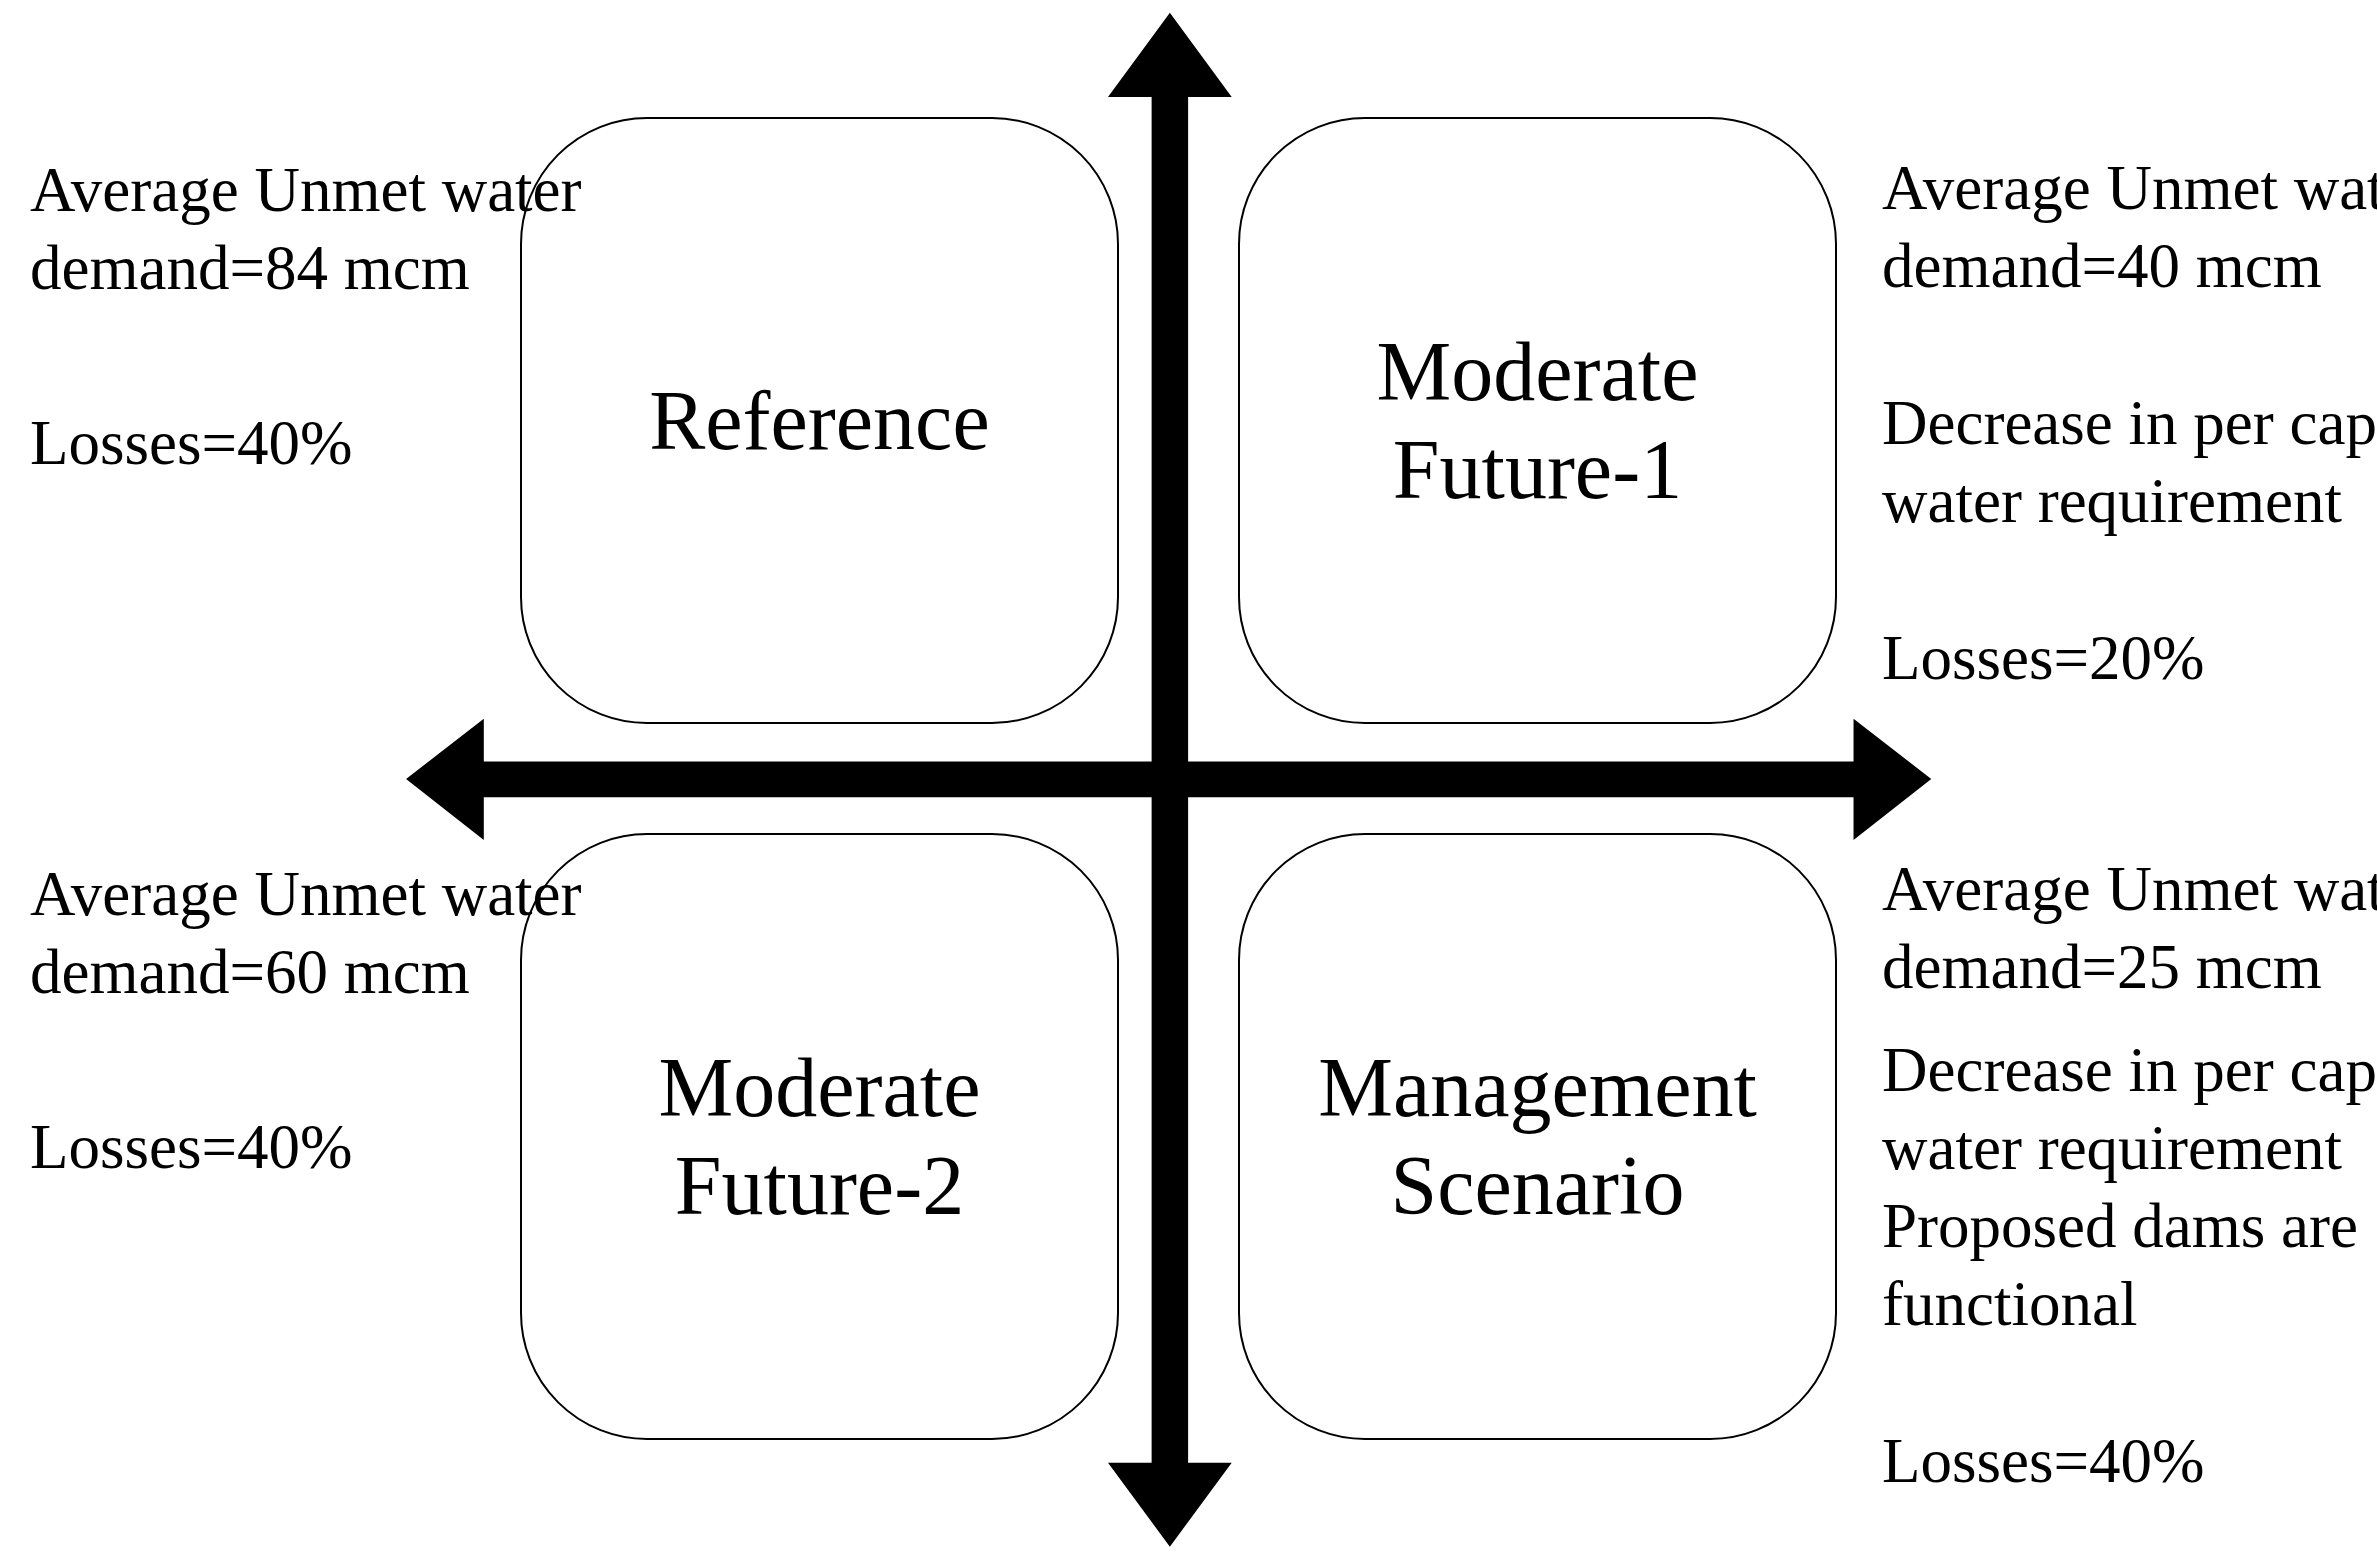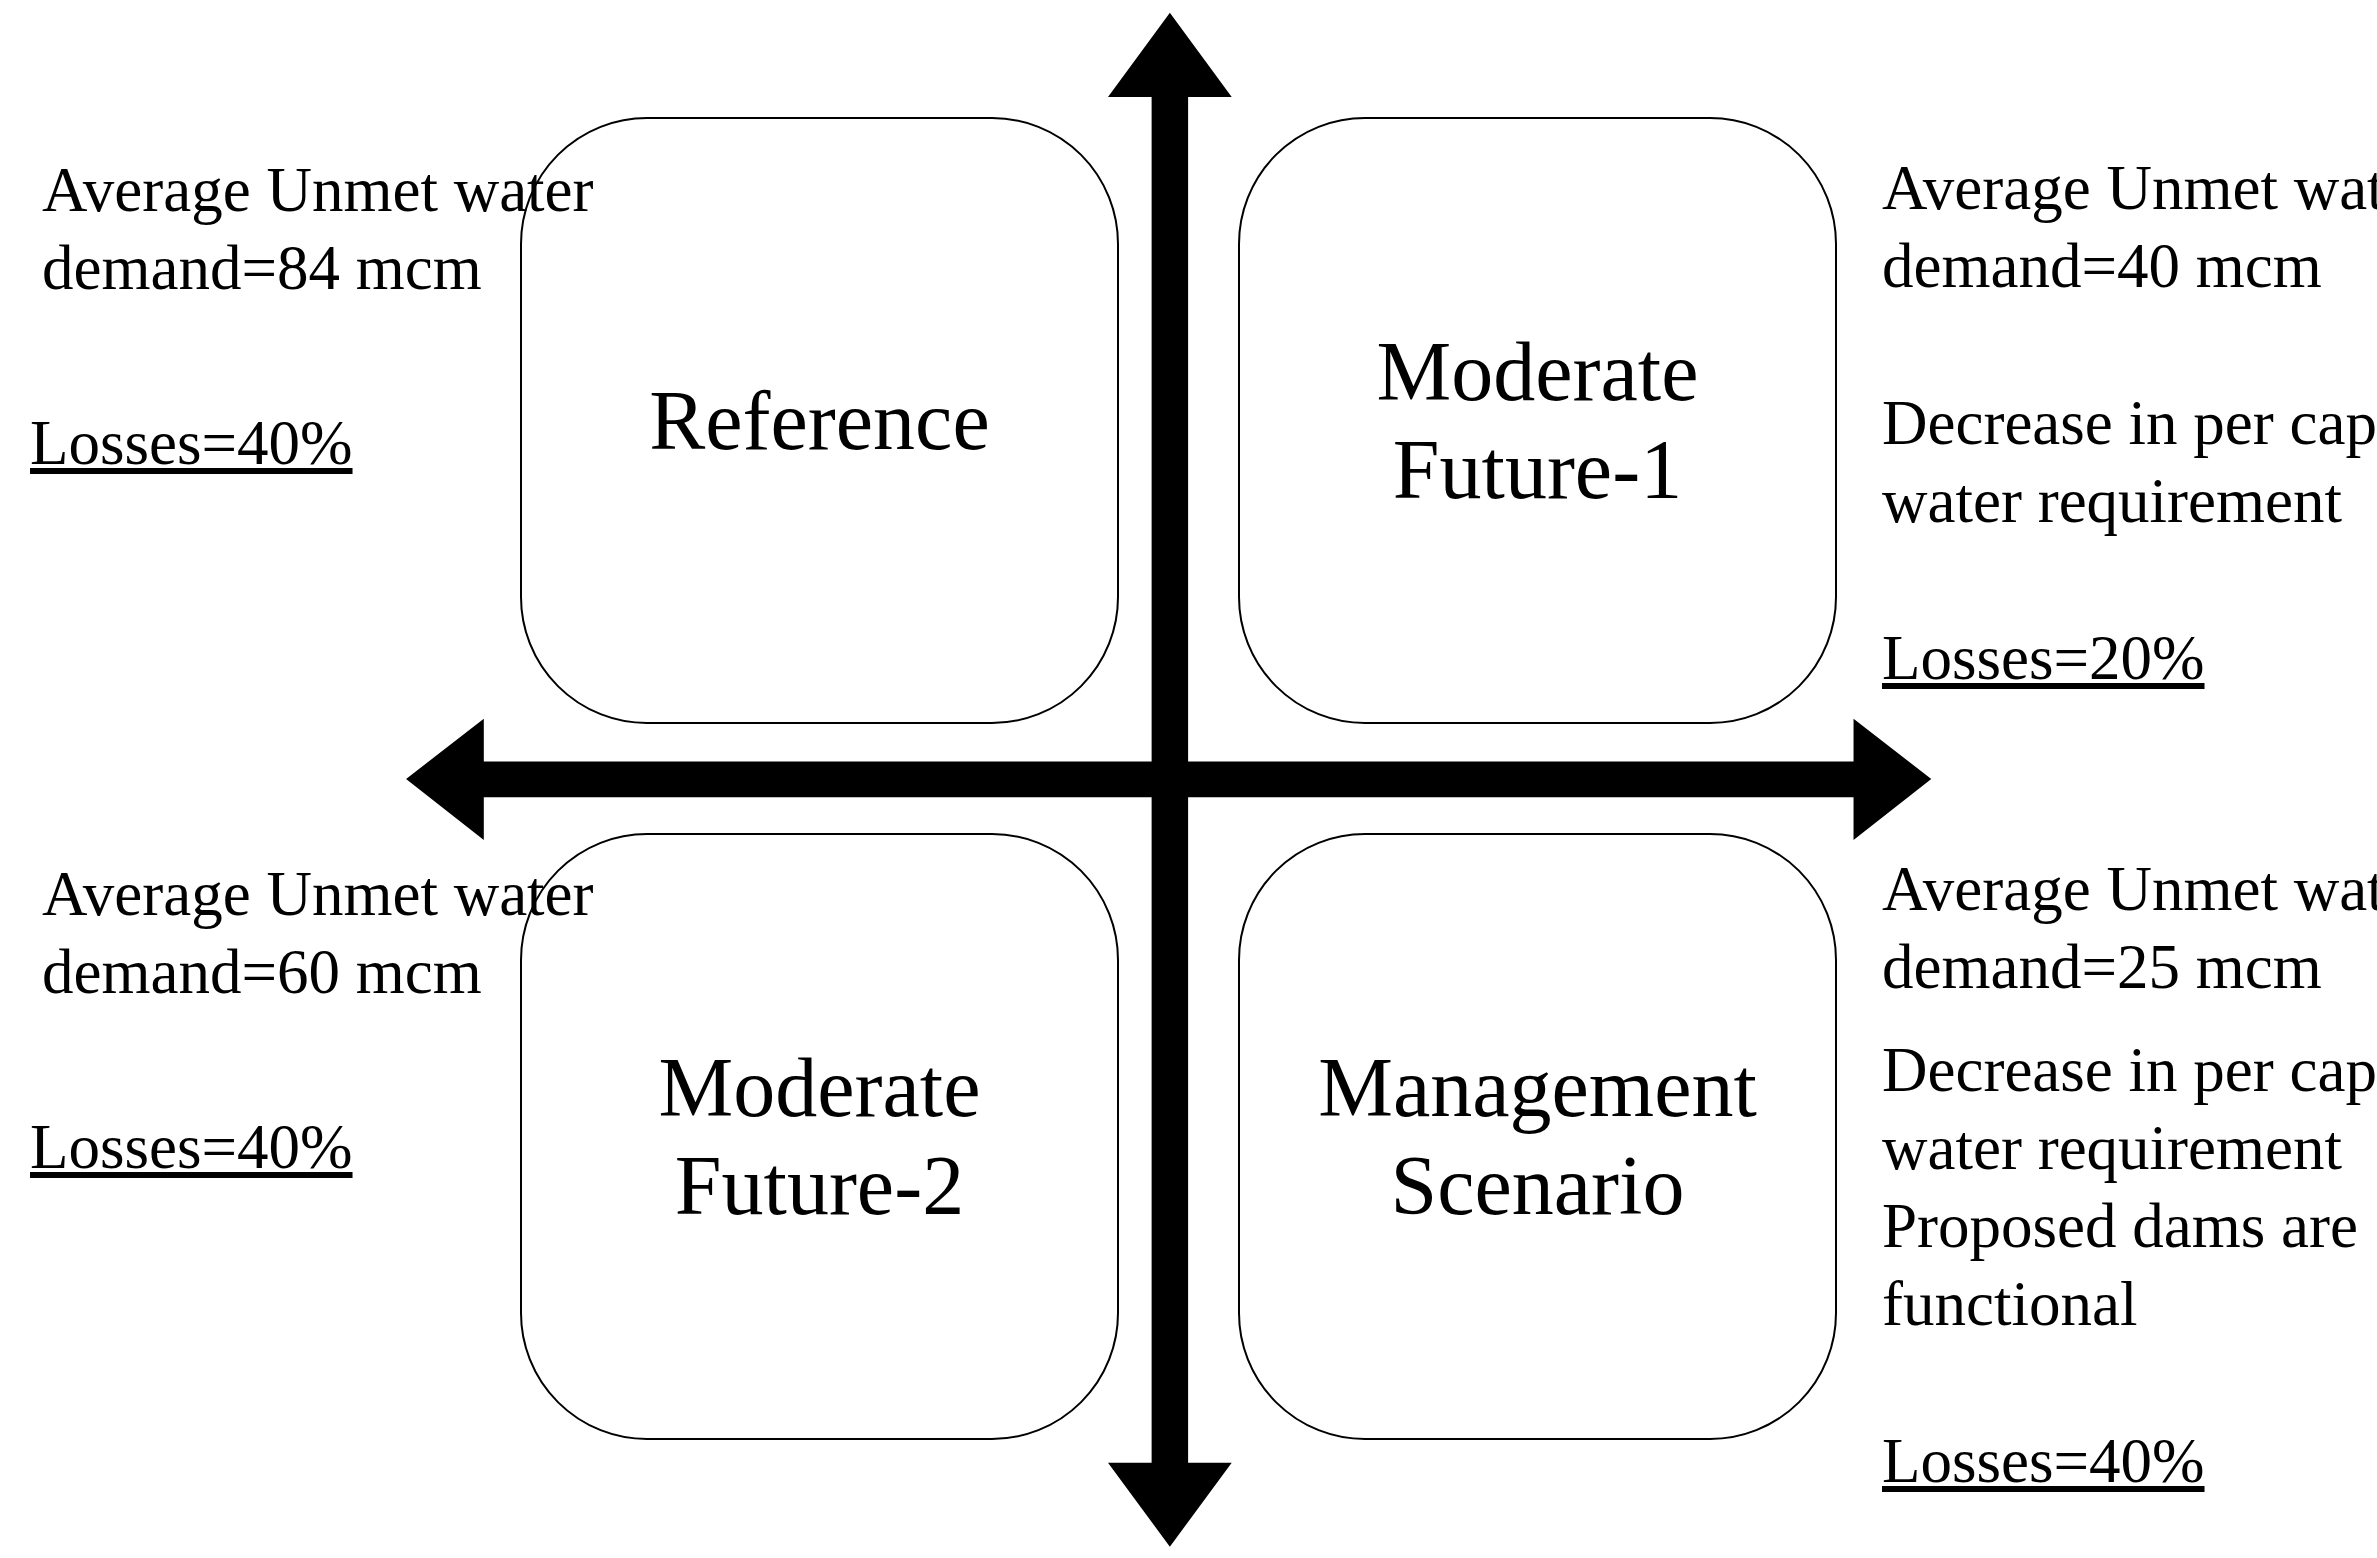--- a/index.html
+++ b/index.html
@@ -50,23 +50,23 @@
   .annotation {
     position: absolute;
     font-size: 63px;
     line-height: 78px;
     color: #000000;
   }
   .annotation p {
     margin: 0 0 79px 0;
     white-space: pre;
   }
-  .annotation p.mb-lg { margin-bottom: 97px; margin-left: 12px; }
+  .annotation p.mb-lg { margin-bottom: 97px; }
   .annotation p.mb-sm { margin-bottom: 25.4px; }
-  .annotation p:last-child { margin-bottom: 0; text-decoration: underline; }
+  .annotation p:last-child { margin-bottom: 0; }
 
   .ann-tl { left: 30px;   top: 151px; }
   .ann-tr { left: 1882px; top: 149px; }
   .ann-bl { left: 30px;   top: 855px; }
   .ann-br { left: 1882px; top: 850px; }
 </style>
 </head>
 <body>
 
 <div class="canvas">

